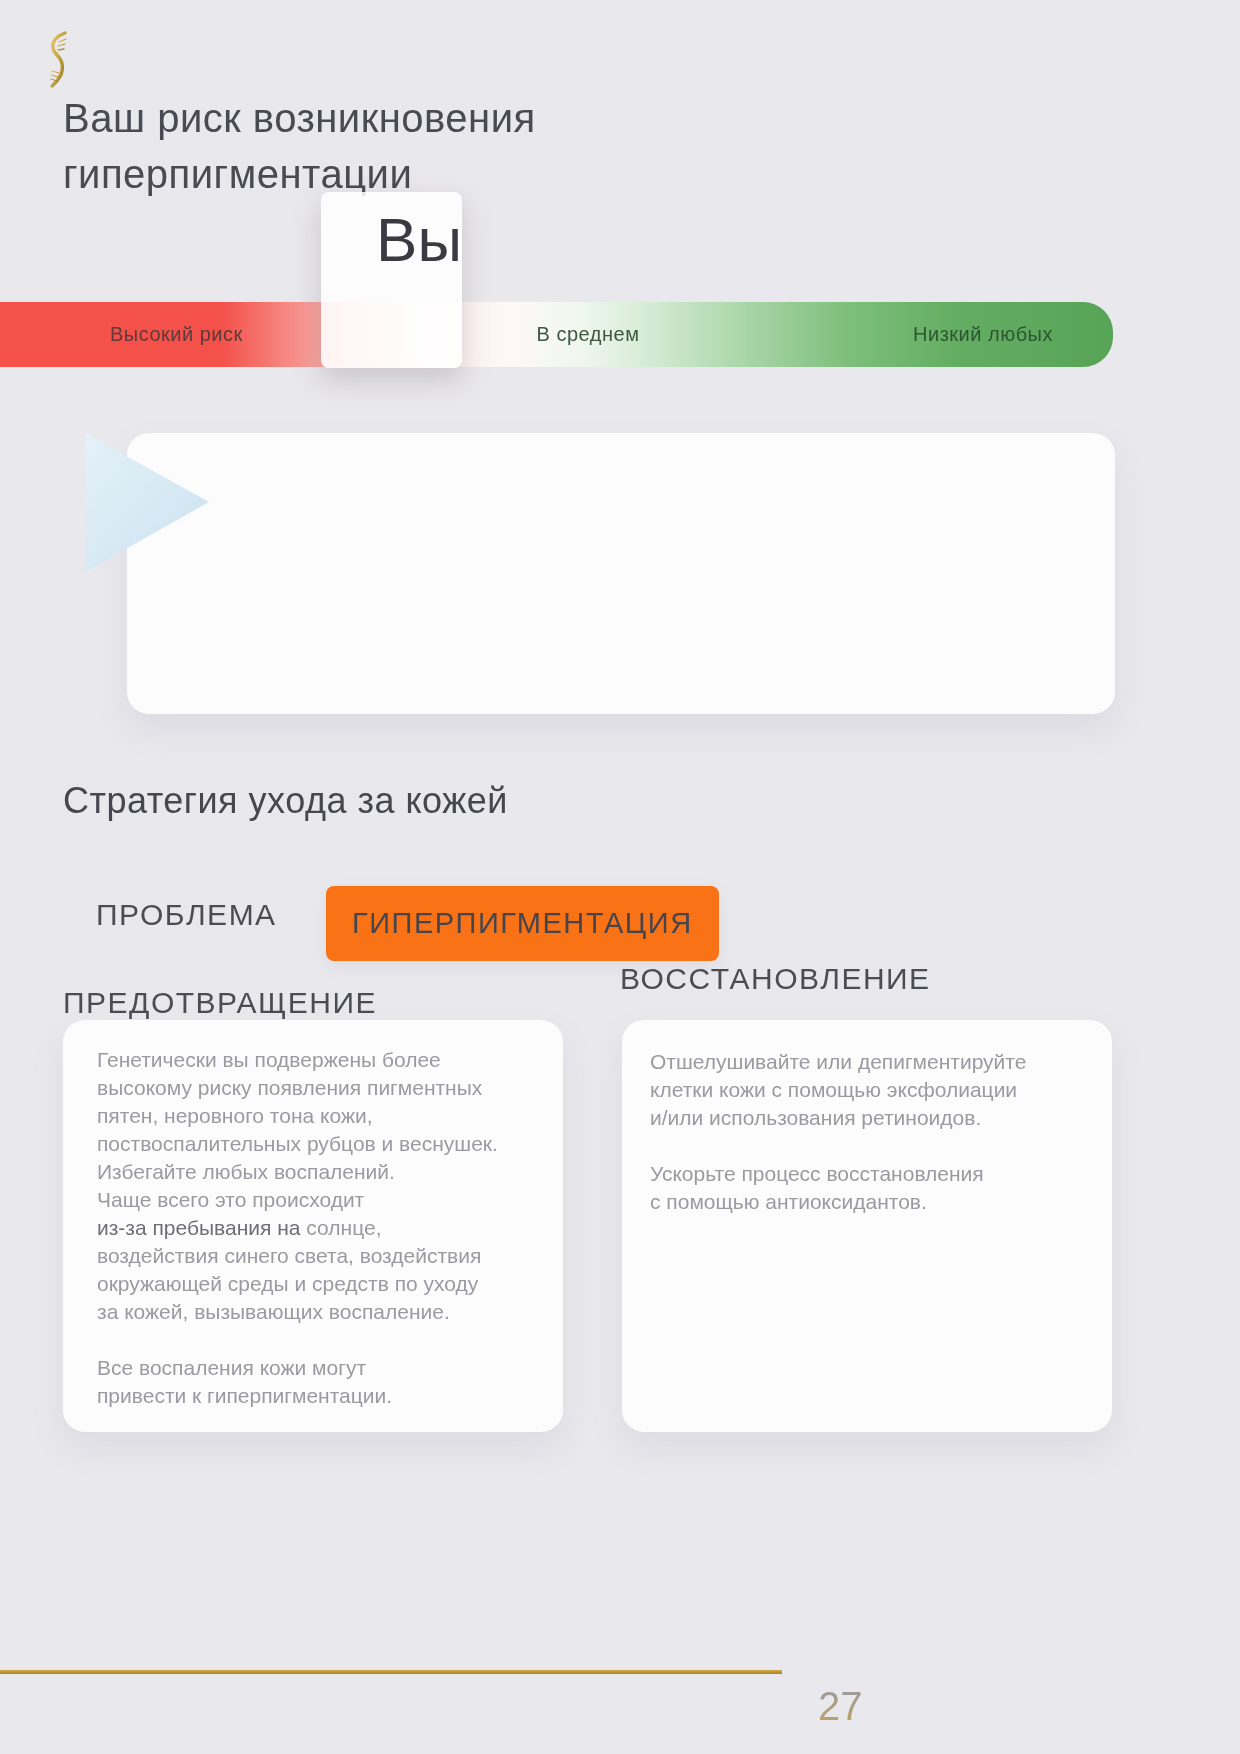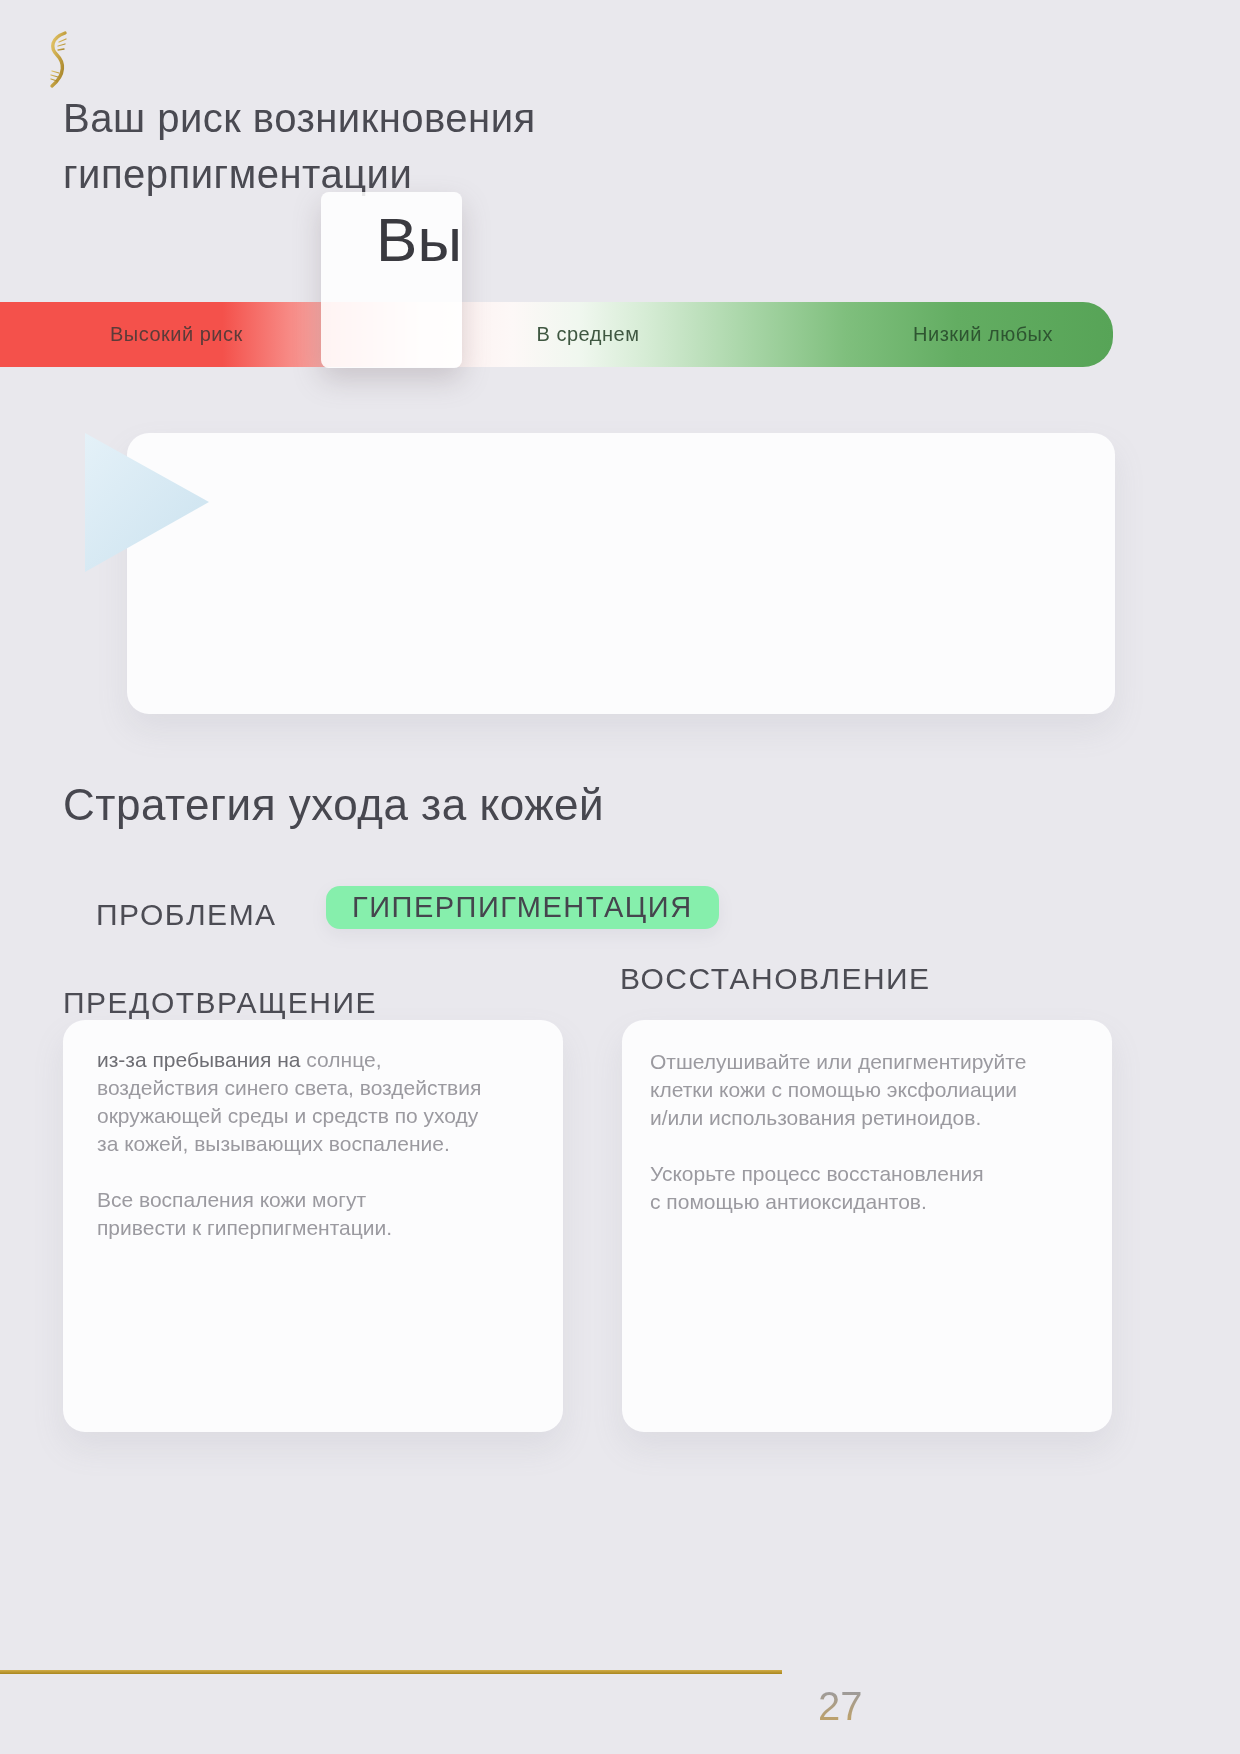--- a/index.html
+++ b/index.html
@@ -62,30 +62,30 @@
   }
   .priority-text{
     left:243px;top:457px;width:855px;
     font-size:20.5px;font-weight:300;line-height:30px;
     color:#9b9aa0;
   }
 
   
   .strategy-heading{
     left:63px;top:780px;
-    font-size:44px;font-weight:300;color:#47474f;letter-spacing:0.5px;
+    font-size:36px;font-weight:300;color:#47474f;letter-spacing:0.5px;
   }
   .caps-label{
     font-size:30px;font-weight:300;letter-spacing:1.5px;color:#4c4c54;
   }
   .problem-label{left:63px;top:898px;margin-left:33px;}
   .problem-badge{
     left:326px;top:886px;
-    background:#86efac;border-radius:14px;
-    padding:5px 26px;
+    background:#f97316;border-radius:8px;
+    padding:21px 26px;
     box-shadow:0 6px 16px rgba(130,130,150,0.10);
     font-size:29px;font-weight:300;letter-spacing:1.5px;color:#45454d;
   }
   .prevention-label{left:63px;top:962px;margin-top:24px;}
   .restoration-label{left:620px;top:962px;}
 
   .info-card{
     top:1020px;height:412px;border-radius:22px;
     background:#fcfcfd;
     box-shadow:0 16px 32px rgba(130,130,150,0.12);
@@ -160,21 +160,27 @@
 
 <div class="abs caps-label problem-label">ПРОБЛЕМА</div>
 <div class="abs problem-badge">ГИПЕРПИГМЕНТАЦИЯ</div>
 
 <div class="abs caps-label prevention-label">ПРЕДОТВРАЩЕНИЕ</div>
 <div class="abs caps-label restoration-label">ВОССТАНОВЛЕНИЕ</div>
 
 <div class="abs info-card card-left"></div>
 <div class="abs info-card card-right"></div>
 
-<div class="abs card-text card-left-text preline"><span class="hl">из-за пребывания на</span><span> солнце,
+<div class="abs card-text card-left-text preline"><span>Генетически вы подвержены более
+высокому риску появления пигментных
+пятен, неровного тона кожи,
+поствоспалительных рубцов и веснушек.
+Избегайте любых воспалений.
+Чаще всего это происходит
+</span><span class="hl">из-за пребывания на</span><span> солнце,
 воздействия синего света, воздействия
 окружающей среды и средств по уходу
 за кожей, вызывающих воспаление.
 
 Все воспаления кожи могут
 привести к гиперпигментации.</span></div>
 
 <div class="abs card-text card-right-text preline">Отшелушивайте или депигментируйте
 клетки кожи с помощью эксфолиации
 и/или использования ретиноидов.

